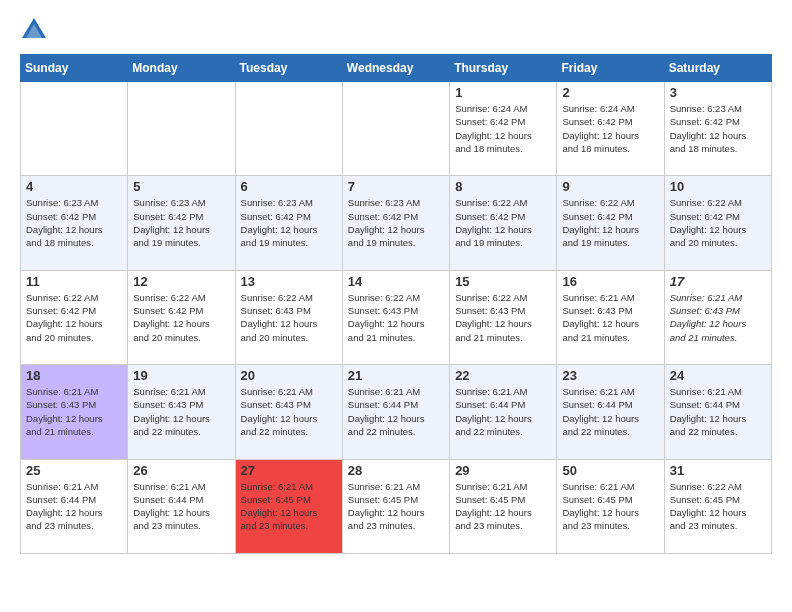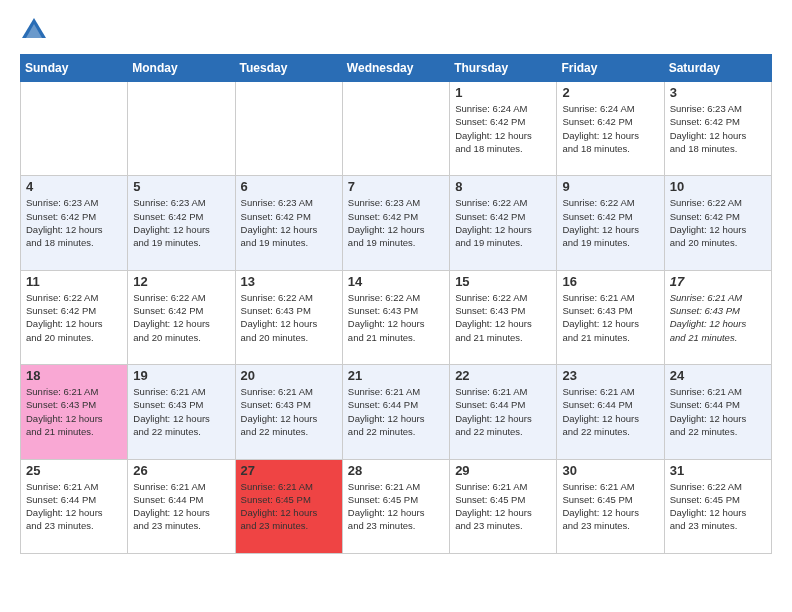--- a/index.html
+++ b/index.html
@@ -269,21 +269,21 @@
           </td>
           <td style="background: rgb(255, 255, 255); font-style: italic;">
             <span class="day-num">17</span>
             <div class="day-info" style="white-space: pre-line;">Sunrise: 6:21 AM
 Sunset: 6:43 PM
 Daylight: 12 hours
 and 21 minutes.</div>
           </td>
         </tr>
         <tr>
-          <td style="background: #f9a8d4;">
+          <td style="background: #c4b5fd;">
             <span class="day-num">18</span>
             <div class="day-info" style="white-space: pre-line;">Sunrise: 6:21 AM
 Sunset: 6:43 PM
 Daylight: 12 hours
 and 21 minutes.</div>
           </td>
           <td style="background: rgb(237, 242, 251);">
             <span class="day-num">19</span>
             <div class="day-info" style="white-space: pre-line;">Sunrise: 6:21 AM
 Sunset: 6:43 PM
@@ -356,21 +356,21 @@
 and 23 minutes.</div>
           </td>
           <td style="background: rgb(255, 255, 255);">
             <span class="day-num">29</span>
             <div class="day-info" style="white-space: pre-line;">Sunrise: 6:21 AM
 Sunset: 6:45 PM
 Daylight: 12 hours
 and 23 minutes.</div>
           </td>
           <td style="background: rgb(255, 255, 255);">
-            <span class="day-num">30</span>
+            <span class="day-num">50</span>
             <div class="day-info" style="white-space: pre-line;">Sunrise: 6:21 AM
 Sunset: 6:45 PM
 Daylight: 12 hours
 and 23 minutes.</div>
           </td>
           <td style="background: rgb(255, 255, 255); margin-top: 45px;">
             <span class="day-num">31</span>
             <div class="day-info" style="white-space: pre-line;">Sunrise: 6:22 AM
 Sunset: 6:45 PM
 Daylight: 12 hours

